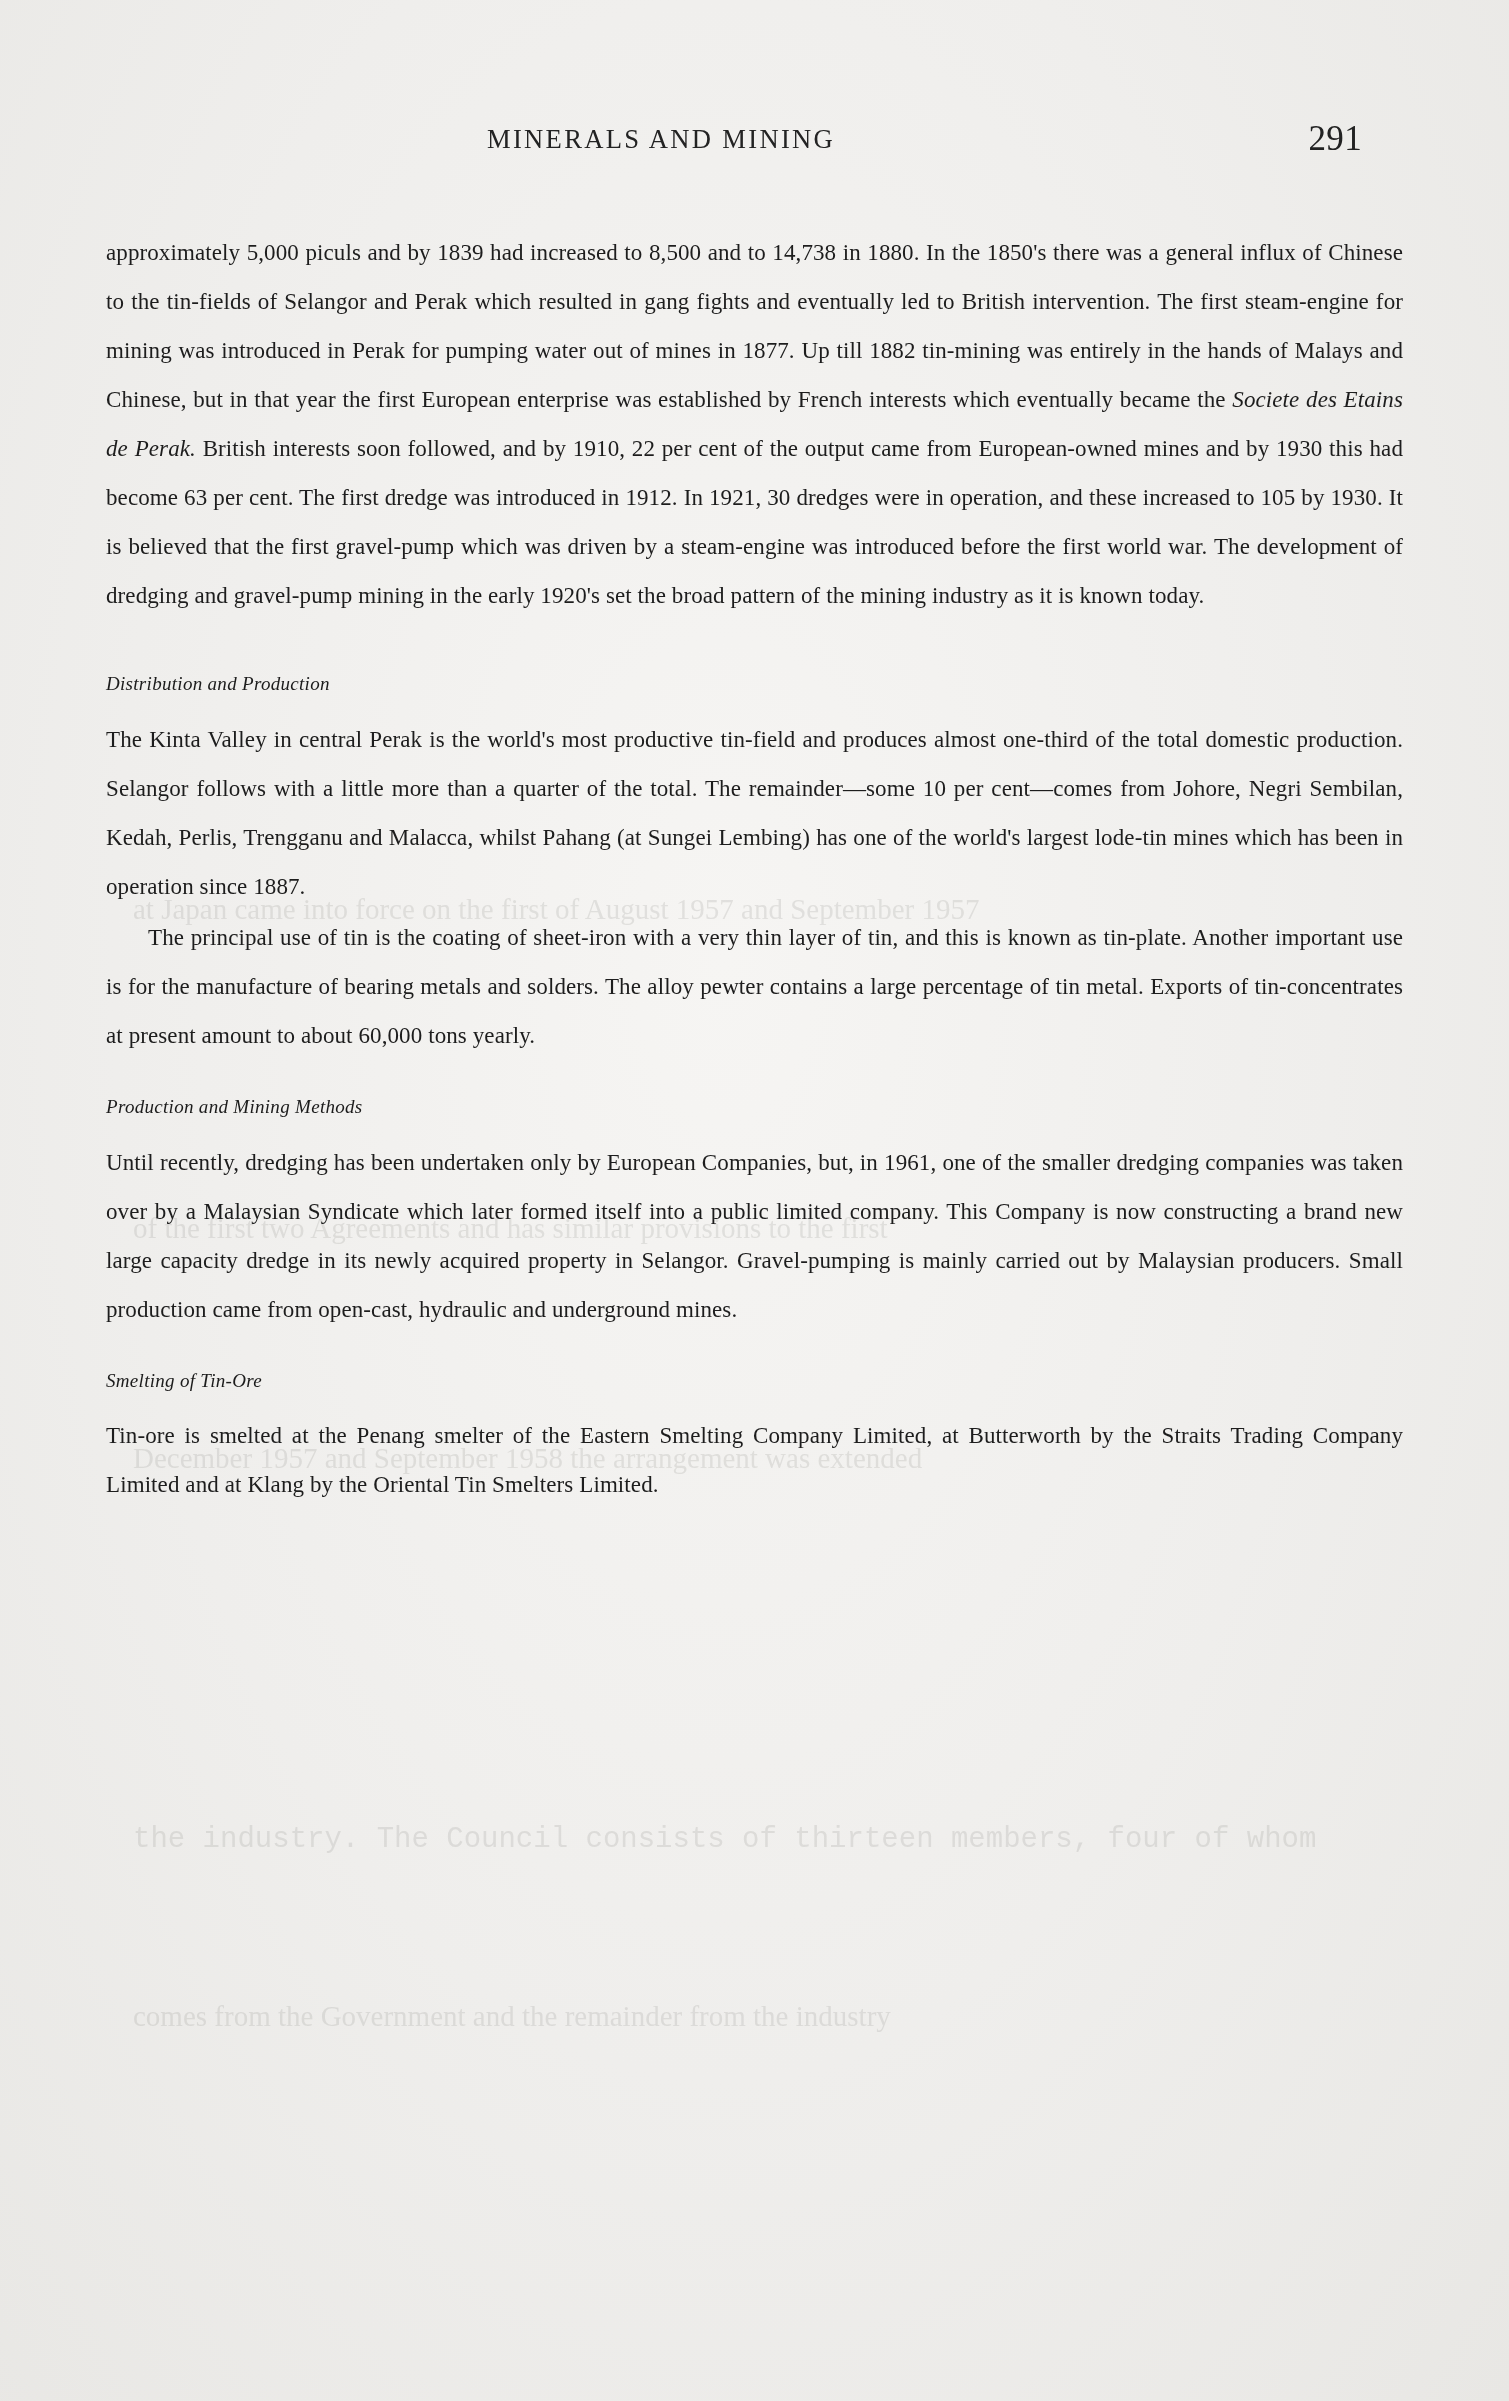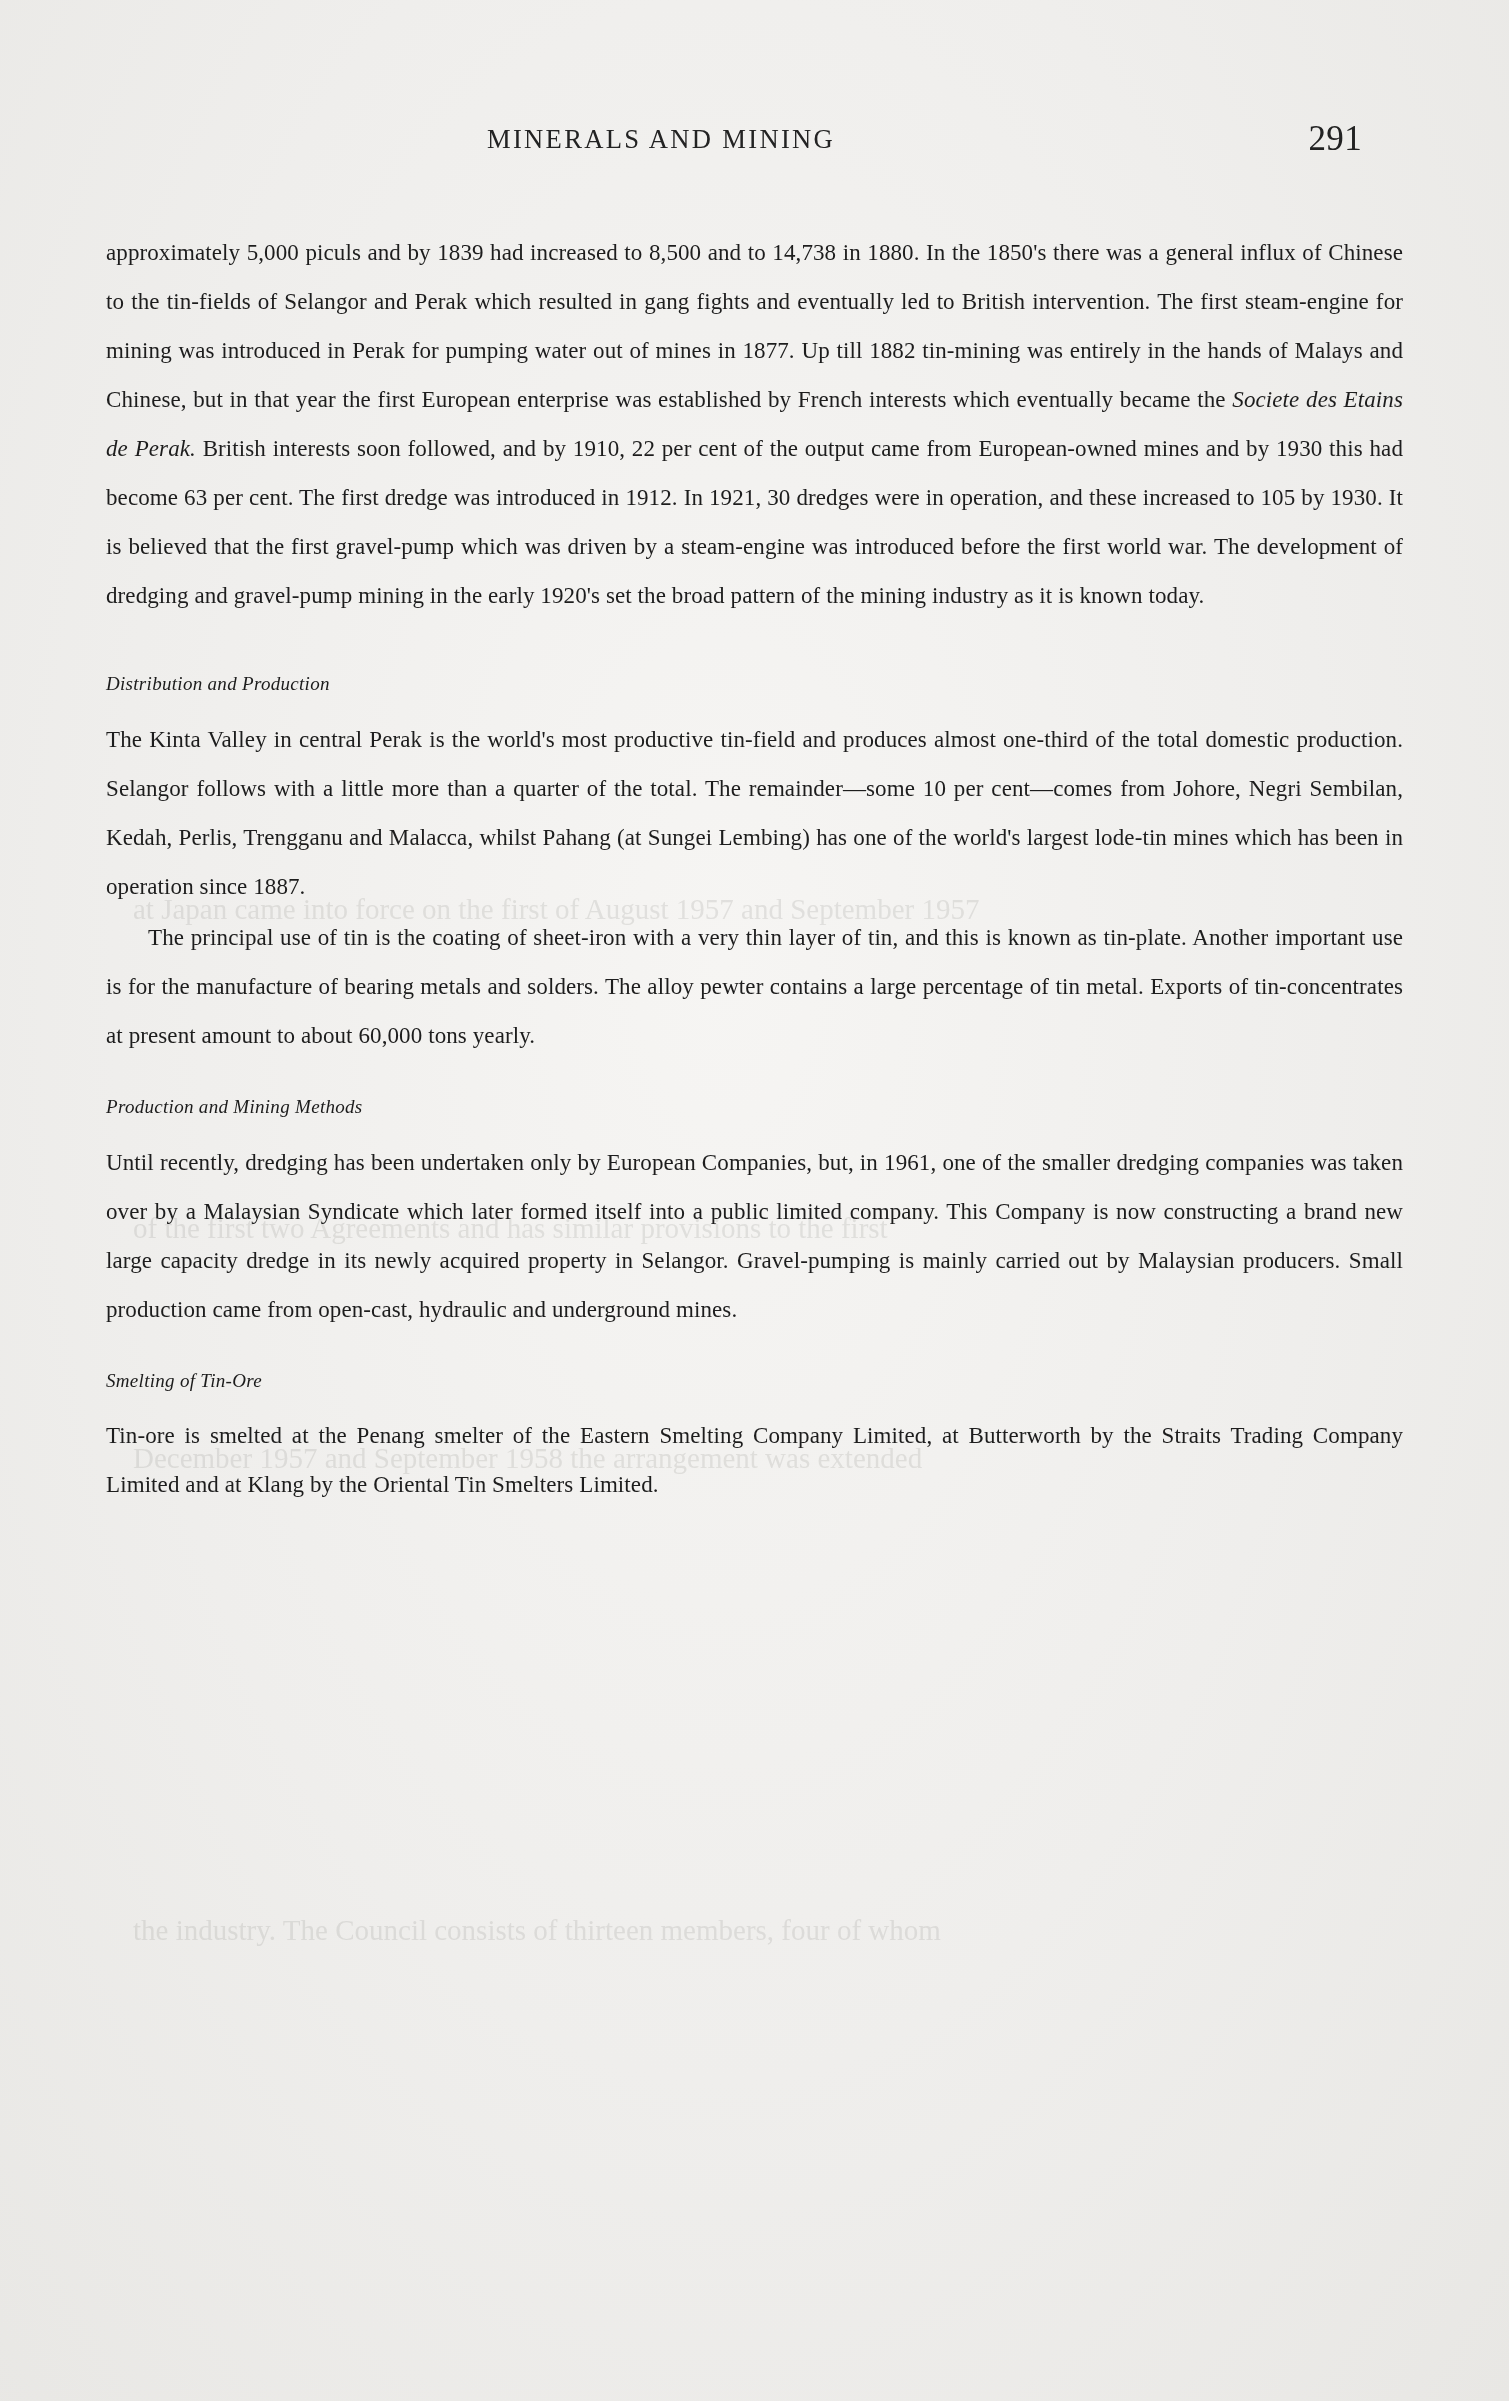--- a/index.html
+++ b/index.html
@@ -79,31 +79,32 @@
     font-size: 29px;
     line-height: 49px;
     text-align: justify;
     pointer-events: none;
     user-select: none;
     filter: blur(0.5px);
   }
   .ghost.g1 { top: 885px; }
   .ghost.g2 { top: 1204px; }
   .ghost.g3 { top: 1434px; }
-  .ghost.g4 { top: 1906px; }
+  .ghost.g4 { top: 1815px; font-family: Liberation Mono, monospace; }
   .ghost.g5 { top: 1992px; }
 </style>
 </head>
 <body>
 
 <div class="page">
   <div class="ghost g1">at Japan came into force on the first of August 1957 and September 1957</div>
   <div class="ghost g2">of the first two Agreements and has similar provisions to the first</div>
   <div class="ghost g3">December 1957 and September 1958 the arrangement was extended</div>
   <div class="ghost g4">the industry. The Council consists of thirteen members, four of whom</div>
+  <div class="ghost g5">comes from the Government and the remainder from the industry</div>
 
   <div class="content">
 
     <div class="header-row">
       <div class="running-head">MINERALS AND MINING</div>
       <div class="folio">291</div>
     </div>
 
     <p><span>approximately 5,000 piculs and by 1839 had increased to 8,500 and to 14,738 in 1880. In the 1850's there was a general influx of Chinese to the tin-fields of Selangor and Perak which resulted in gang fights and eventually led to British intervention. The first steam-engine for mining was introduced in Perak for pumping water out of mines in 1877. Up till 1882 tin-mining was entirely in the hands of Malays and Chinese, but in that year the first European enterprise was established by French interests which eventually became the </span><em class="work-title">Societe des Etains de Perak.</em><span> British interests soon followed, and by 1910, 22 per cent of the output came from European-owned mines and by 1930 this had become 63 per cent. The first dredge was introduced in 1912. In 1921, 30 dredges were in operation, and these increased to 105 by 1930. It is believed that the first gravel-pump which was driven by a steam-engine was introduced before the first world war. The development of dredging and gravel-pump mining in the early 1920's set the broad pattern of the mining industry as it is known today.</span></p>
 

